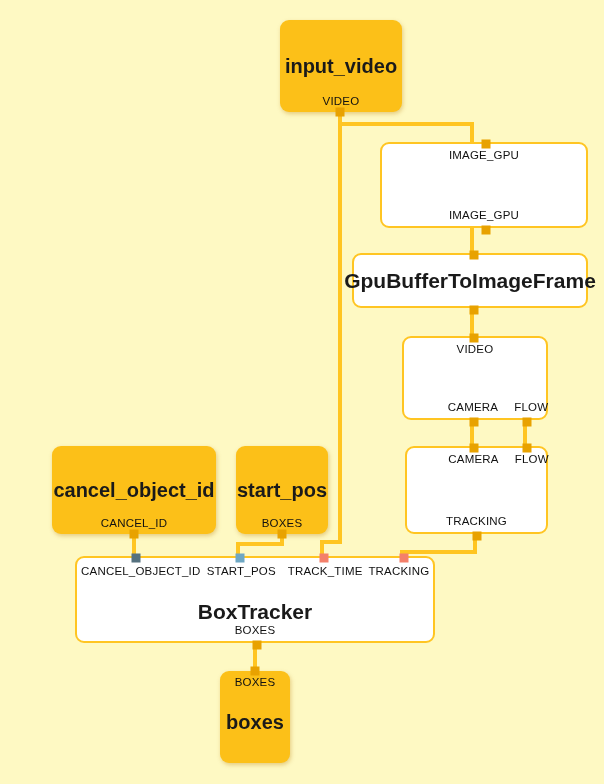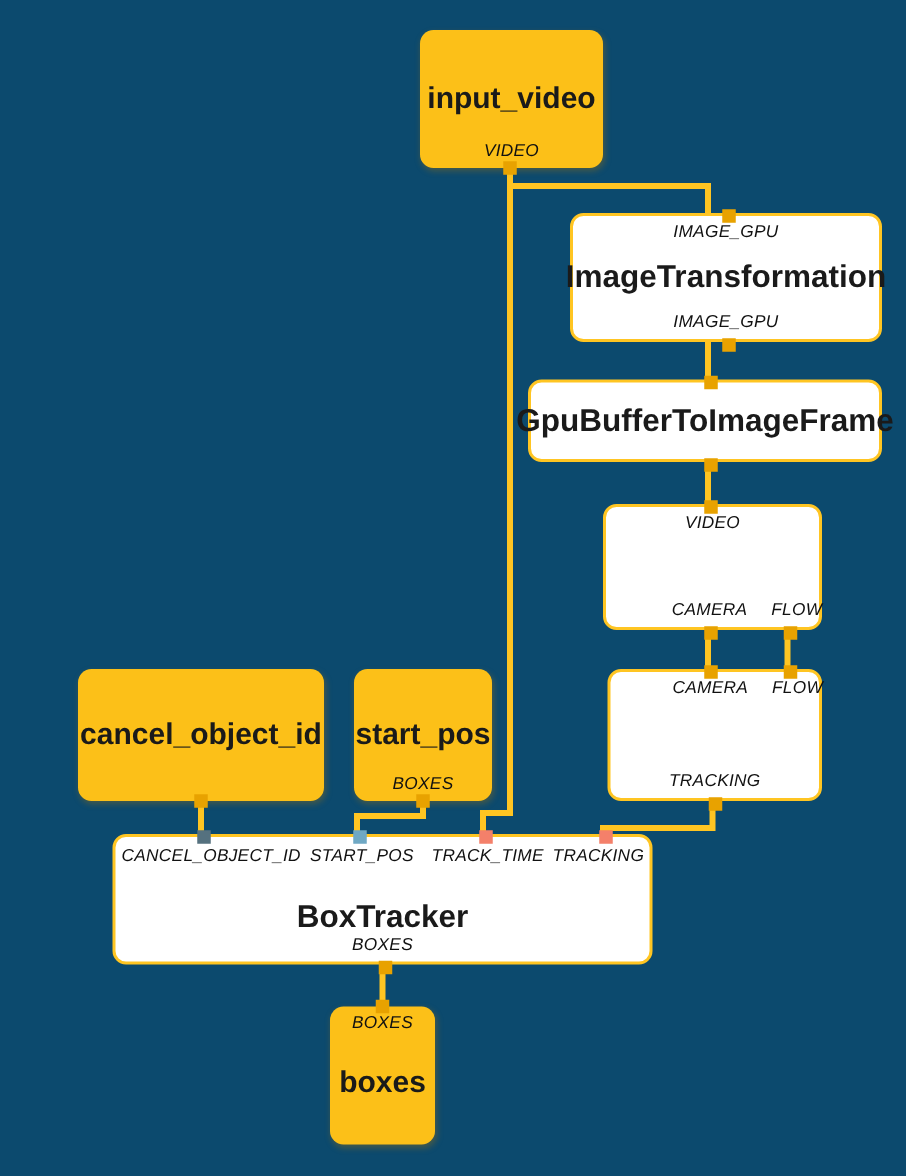--- a/index.html
+++ b/index.html
@@ -6,21 +6,21 @@
   html,body{margin:0;padding:0;background:#ffffff;}
   body{
     font-family:"Liberation Sans", sans-serif;
     -webkit-font-smoothing:antialiased;
   }
   #canvas{
     position:relative;
     width:604px;
     height:784px;
     overflow:hidden;
-    background:#0c4a6e;
+    background:#fef9c3;
   }
   #edge-layer{
     position:absolute;
     left:0; top:0;
     width:604px; height:784px;
     pointer-events:none;
   }
   .node{
     position:absolute;
     box-sizing:border-box;
@@ -52,21 +52,20 @@
   .node.stream .node-title{font-size:20px;}
   .node.calc .node-title{font-size:21px;}
   .port-row{
     position:absolute;
     left:0; right:0;
     display:flex;
     justify-content:center;
     align-items:flex-end;
     gap:18px;
     pointer-events:none;
-    font-style:italic;
   }
   .port-row.inputs{ top:5px; }
   .port-row.outputs{ bottom:5px; }
   .port-label{
     font-size:11.5px;
     color:#111;
     letter-spacing:0.2px;
     white-space:nowrap;
     font-weight:normal;
   }
@@ -116,21 +115,20 @@
     <div class="port-row outputs">
       <span class="port-label">VIDEO</span>
     </div>
     <div class="conn" style="left:60px; top:92px;"></div>
   </div>
 
   <div class="node calc" style="left:368px; top:142px; width:208px; height:86px;margin-left:12px;">
     <div class="port-row inputs">
       <span class="port-label">IMAGE_GPU</span>
     </div>
-    <div class="node-title">ImageTransformation</div>
     <div class="port-row outputs">
       <span class="port-label">IMAGE_GPU</span>
     </div>
     <div class="conn" style="left:104px; top:0px;"></div>
     <div class="conn" style="left:104px; top:86px;"></div>
   </div>
 
   <div class="node calc" style="left:352px; top:253px; width:236px; height:55px;">
     <div class="node-title">GpuBufferToImageFrame</div>
     <div class="conn" style="left:120px; top:0px;"></div>
@@ -158,20 +156,23 @@
     <div class="port-row outputs">
       <span class="port-label">TRACKING</span>
     </div>
     <div class="conn" style="left:67px; top:0px;"></div>
     <div class="conn" style="left:120px; top:0px;"></div>
     <div class="conn" style="left:70px; top:88px;"></div>
   </div>
 
   <div class="node stream" style="left:52px; top:446px; width:164px; height:88px;">
     <div class="node-title">cancel_object_id</div>
+    <div class="port-row outputs">
+      <span class="port-label">CANCEL_ID</span>
+    </div>
     <div class="conn" style="left:82px; top:88px;"></div>
   </div>
 
   <div class="node stream" style="left:236px; top:446px; width:92px; height:88px;">
     <div class="node-title">start_pos</div>
     <div class="port-row outputs">
       <span class="port-label">BOXES</span>
     </div>
     <div class="conn" style="left:46px; top:88px;"></div>
   </div>

